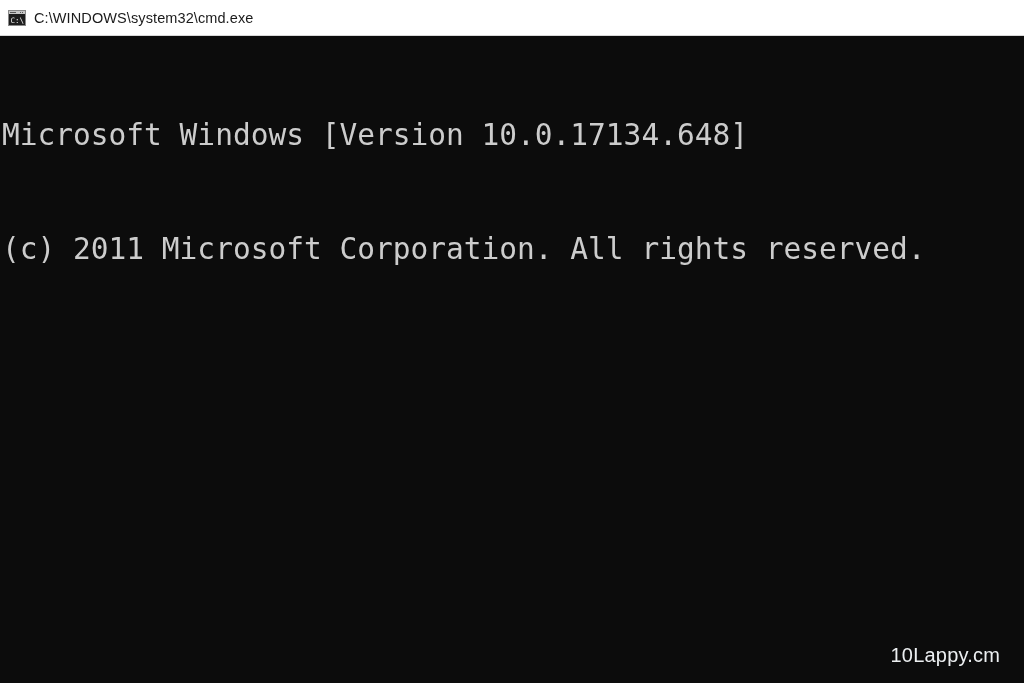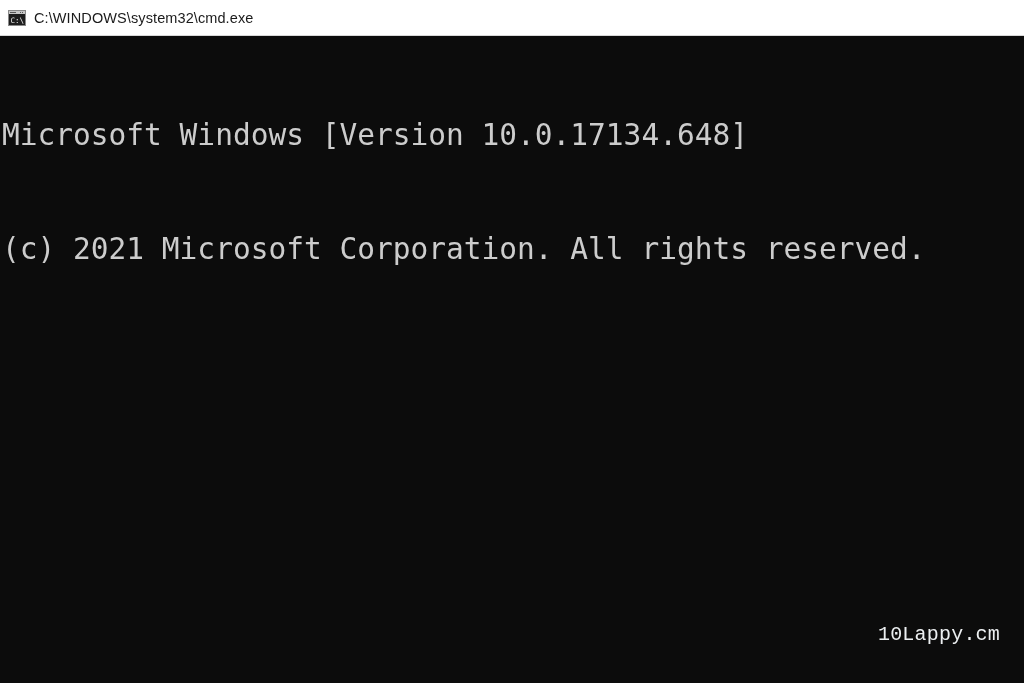--- a/index.html
+++ b/index.html
@@ -77,22 +77,22 @@
     white-space: pre;
   }
   .console-line.blank {
     color: transparent;
   }
 
   
   #watermark {
     position: absolute;
     right: 24px;
-    bottom: 36px;
-    font-family: Liberation Mono, monospace;
+    bottom: 16px;
+    font-family: Liberation Sans, sans-serif;
     font-size: 20px;
     line-height: 24px;
     color: #eceff1;
     letter-spacing: 0.2px;
     user-select: none;
   }
 </style>
 </head>
 <body>
 
@@ -107,21 +107,21 @@
       <rect x="12" y="2" width="1" height="1" fill="#5a5a5a"></rect>
       <rect x="14" y="2" width="1" height="1" fill="#5a5a5a"></rect>
       <text x="2.5" y="12.5" font-family="DejaVu Sans Mono, monospace" font-size="7.5" fill="#f2f2f2">C:\</text>
     </svg>
     <span id="title-bar-text">C:\WINDOWS\system32\cmd.exe</span>
   </div>
 
   <div id="console-body">
     <div id="console-output">
       <span class="console-line">Microsoft Windows [Version 10.0.17134.648]</span>
-      <span class="console-line">(c) 2021 Microsoft Corporation. All rights reserved.</span>
+      <span class="console-line">(c) 2011 Microsoft Corporation. All rights reserved.</span>
       <span class="console-line blank"></span>
     </div>
 
   </div>
 
   <div id="watermark">10Lappy.cm</div>
 
 </div>
 
 </body></html>

